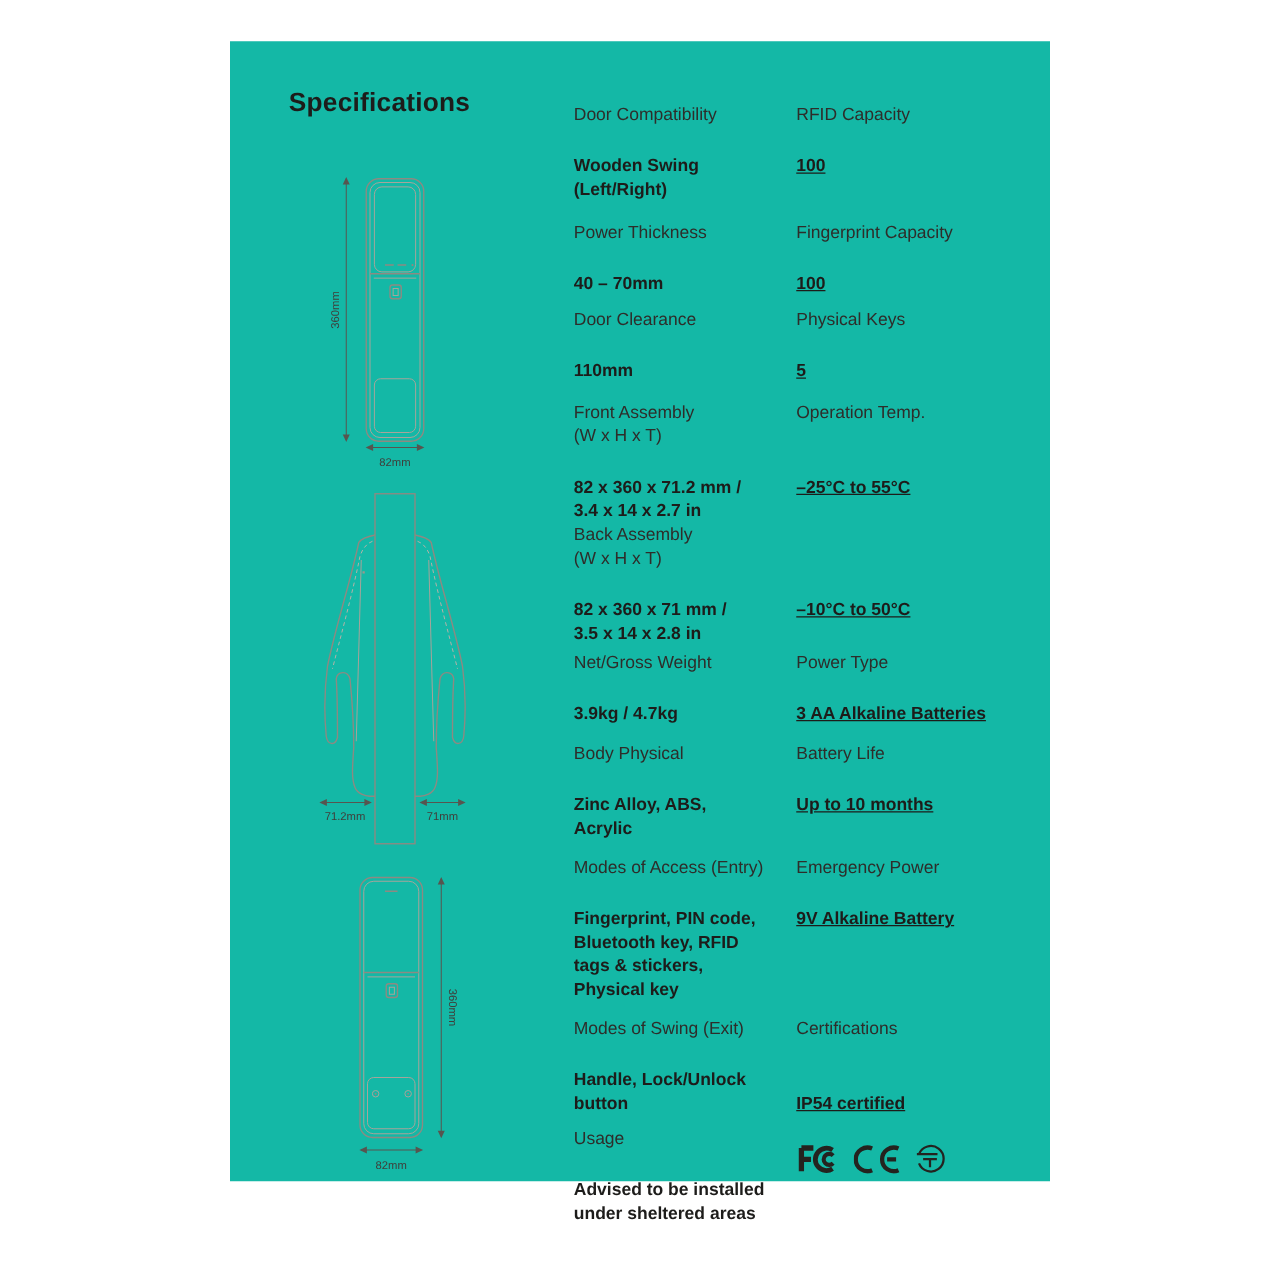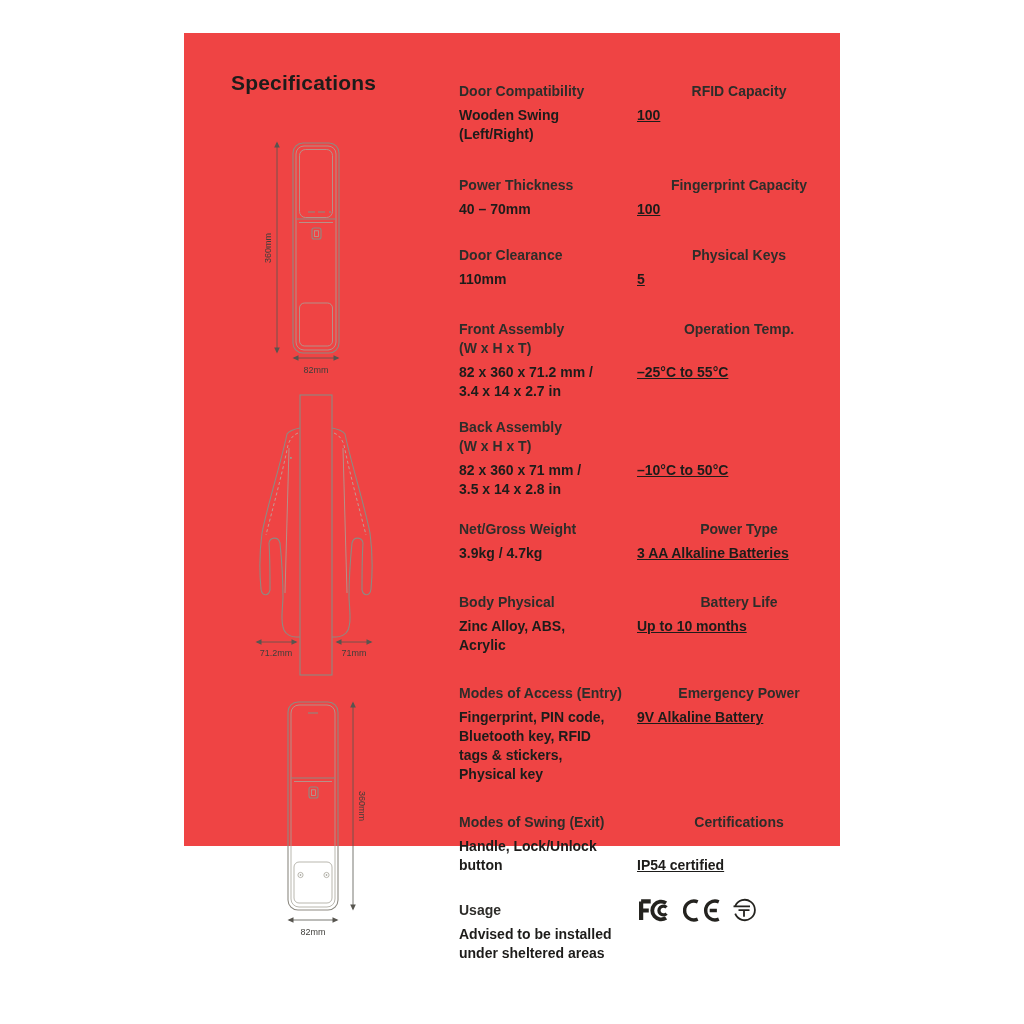--- a/index.html
+++ b/index.html
@@ -1,25 +1,25 @@
 <!DOCTYPE html>
 <html><head>
 <meta charset="utf-8">
 <style>
   html,body{margin:0;padding:0;background:#ffffff;}
   .page{position:relative;width:1024px;height:1024px;background:#ffffff;overflow:hidden;
         font-family:"Liberation Sans",sans-serif;color:#22211f;}
-  .panel{position:absolute;left:184px;top:33px;width:656px;height:813px;background:#ef4444;}
+  .panel{position:absolute;left:184px;top:33px;width:656px;height:912px;background:#14b8a6;}
   .title{position:absolute;left:47px;top:38px;margin:0;font-size:21px;font-weight:700;
          letter-spacing:0.2px;color:#1d1c1a;}
   
   .row{position:absolute;left:275px;width:382px;display:grid;grid-template-columns:178px 204px;}
-  .lbl{font-size:14px;line-height:19px;font-weight:700;color:#2e2d2a;white-space:pre-line;}
-  .val{font-size:14px;line-height:19px;font-weight:700;color:#1d1c1a;white-space:pre-line;margin-top:5px;}
-  .lbl.l{grid-area:1/1;} .lbl.r{grid-area:1/2;text-align:center;} .val.l{grid-area:2/1;} .val.r{grid-area:2/2;text-decoration:underline;}
+  .lbl{font-size:14px;line-height:19px;font-weight:400;color:#2e2d2a;white-space:pre-line;}
+  .val{font-size:14px;line-height:19px;font-weight:700;color:#1d1c1a;white-space:pre-line;margin-top:22px;}
+  .lbl.l{grid-area:1/1;} .lbl.r{grid-area:1/2;} .val.l{grid-area:2/1;} .val.r{grid-area:2/2;text-decoration:underline;}
   .r0{top:49px}.r1{top:143px}.r2{top:213px}.r3{top:287px}.r4{top:385px}
   .r5{top:487px}.r6{top:560px}.r7{top:651px}.r8{top:780px}.r9{top:868px}
   .certs{display:flex;align-items:center;gap:9px;margin-top:3px;}
   .certs svg{display:block;}
   
   .draw{position:absolute;}
   .d-front{left:74px;top:103px;}
   .d-side{left:64px;top:360px;}
   .d-back{left:100px;top:663px;}
   svg text.dim{font-family:"Liberation Sans",sans-serif;font-size:9px;fill:#3f3e3a;font-weight:400;}

